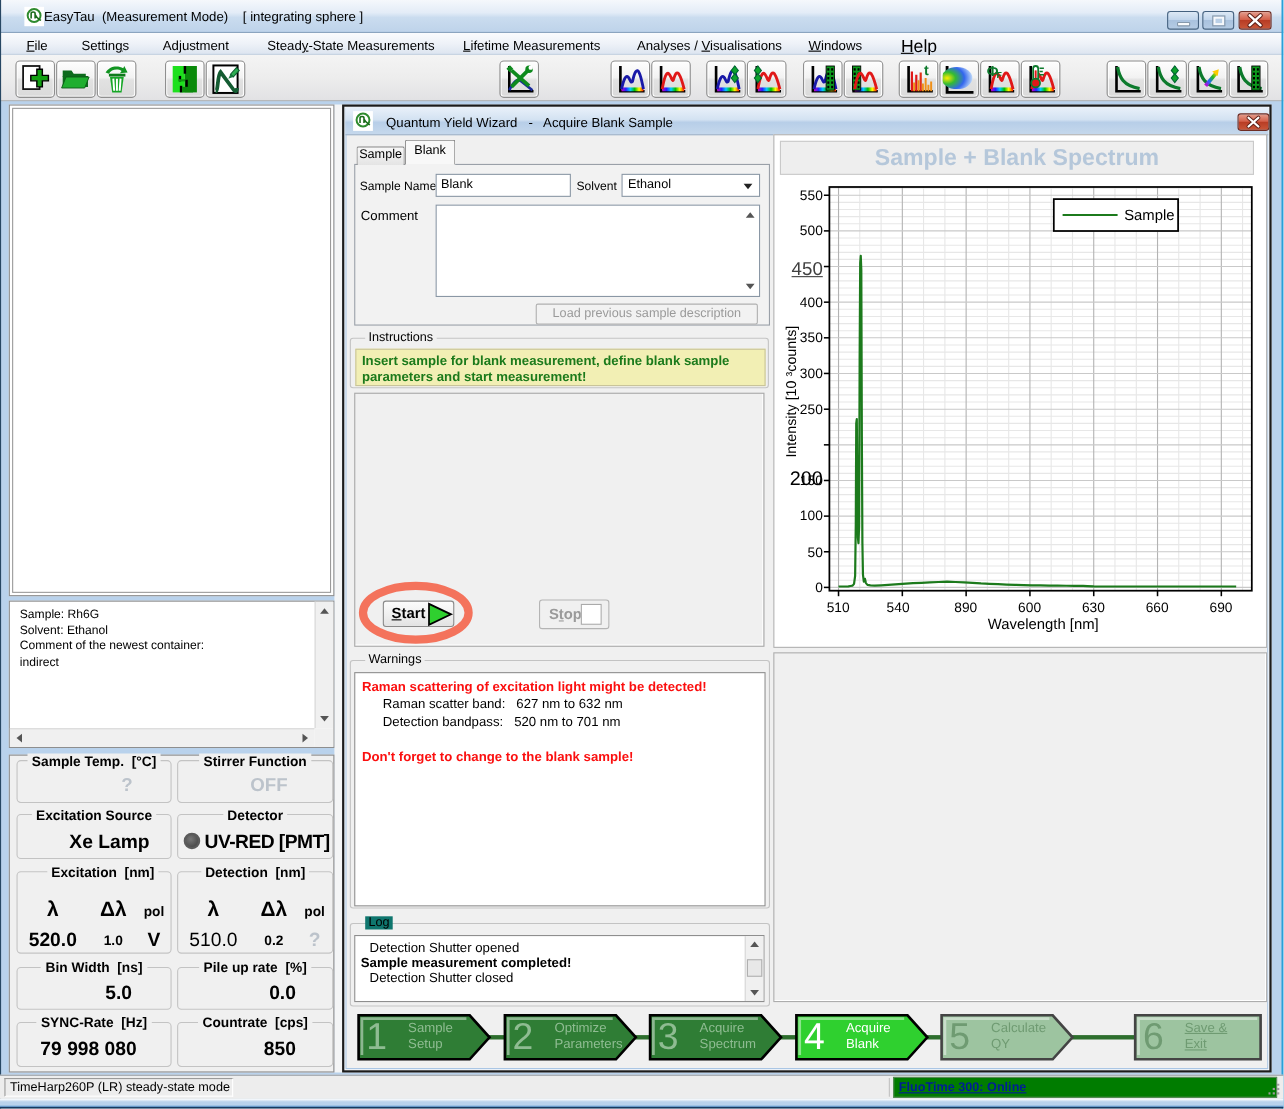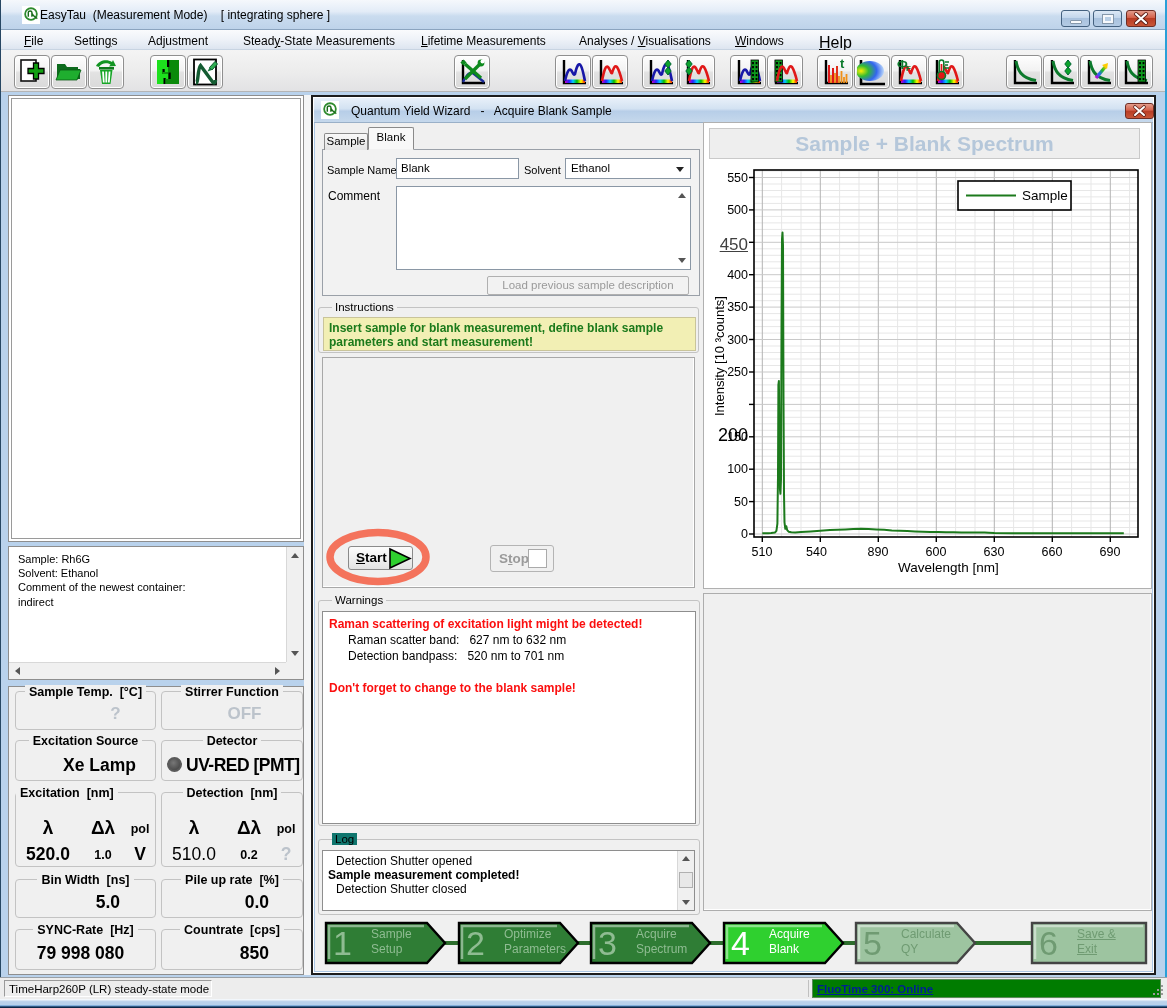--- a/index.html
+++ b/index.html
@@ -336,21 +336,21 @@
     <div style="position:absolute;left:15px;top:740px;width:141px;height:41px;border:1px solid #c3c3c3;border-radius:4px;">
 <div style="position:absolute;left:0;right:0;top:-7px;text-align:center;"><span style="background:#f0f0f0;padding:0 4px;font-weight:bold;font-size:12.5px;">Excitation Source</span></div>
       <div style="position:absolute;left:0;right:0;top:14px;text-align:center;font-weight:bold;font-size:17.5px;padding-left:28px;">Xe Lamp</div>
     </div>
     <div style="position:absolute;left:161px;top:740px;width:142px;height:41px;border:1px solid #c3c3c3;border-radius:4px;">
 <div style="position:absolute;left:0;right:0;top:-7px;text-align:center;"><span style="background:#f0f0f0;padding:0 4px;font-weight:bold;font-size:12.5px;">Detector</span></div>
       <div style="position:absolute;left:5px;top:16px;width:15px;height:15px;border-radius:50%;background:radial-gradient(circle at 40% 35%, #777, #3d3d3d);border:2px solid #5a5a5a;"></div>
       <div style="position:absolute;left:24px;top:14px;font-weight:bold;font-size:17.5px;letter-spacing:-0.5px;">UV-RED [PMT]</div>
     </div>
     <div style="position:absolute;left:15px;top:792px;width:141px;height:75px;border:1px solid #c3c3c3;border-radius:4px;">
-<div style="position:absolute;left:0;right:0;top:-7px;text-align:left;"><span style="background:#f0f0f0;padding:0 4px;font-weight:bold;font-size:12.5px;">Excitation&nbsp; [nm]</span></div>
+<div style="position:absolute;left:16px;right:0;top:-7px;text-align:center;"><span style="background:#f0f0f0;padding:0 4px;font-weight:bold;font-size:12.5px;">Excitation&nbsp; [nm]</span></div>
       <div style="position:absolute;left:0;top:24px;width:64px;text-align:center;font-weight:bold;font-size:19px;">λ</div>
 <div style="position:absolute;left:64px;top:24px;width:46px;text-align:center;font-weight:bold;font-size:19px;">Δλ</div>
 <div style="position:absolute;left:108px;top:29px;width:32px;text-align:center;font-weight:bold;font-size:12.5px;">pol</div>
 <div style="position:absolute;left:0;top:51px;width:64px;text-align:center;font-weight:bold;font-size:17.5px;">520.0</div>
 <div style="position:absolute;left:64px;top:55px;width:46px;text-align:center;font-weight:bold;font-size:12.5px;">1.0</div>
 <div style="position:absolute;left:108px;top:51px;width:32px;text-align:center;font-weight:bold;font-size:17.5px;color:#000;">V</div>
     </div>
     <div style="position:absolute;left:161px;top:792px;width:142px;height:75px;border:1px solid #c3c3c3;border-radius:4px;">
 <div style="position:absolute;left:0;right:0;top:-7px;text-align:center;"><span style="background:#f0f0f0;padding:0 4px;font-weight:bold;font-size:12.5px;">Detection&nbsp; [nm]</span></div>
       <div style="position:absolute;left:0;top:24px;width:64px;text-align:center;font-weight:bold;font-size:19px;">λ</div>

